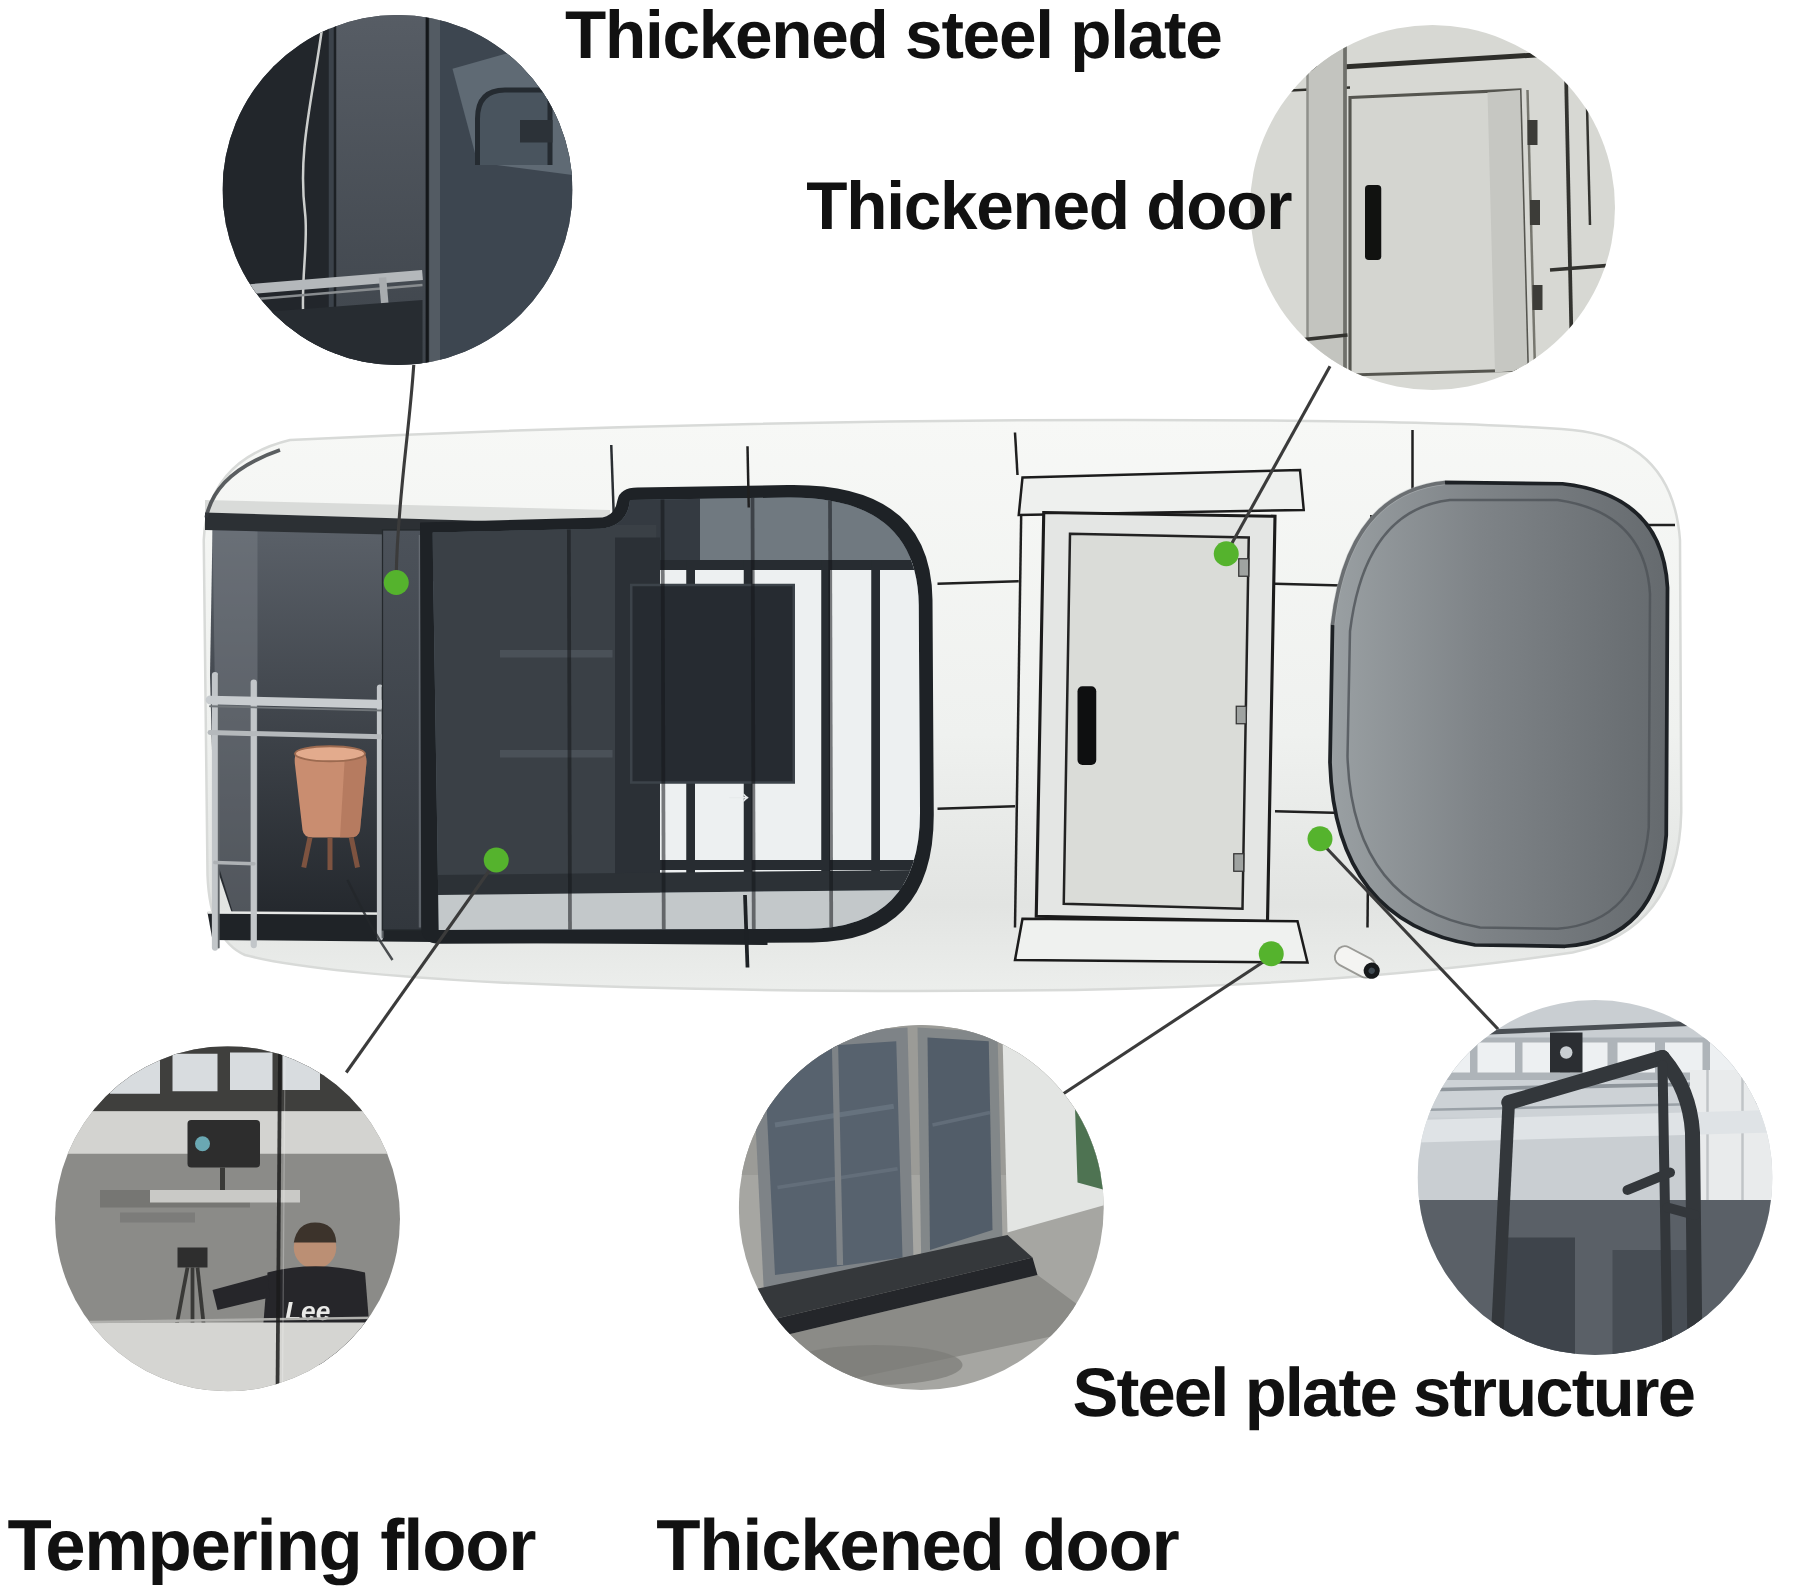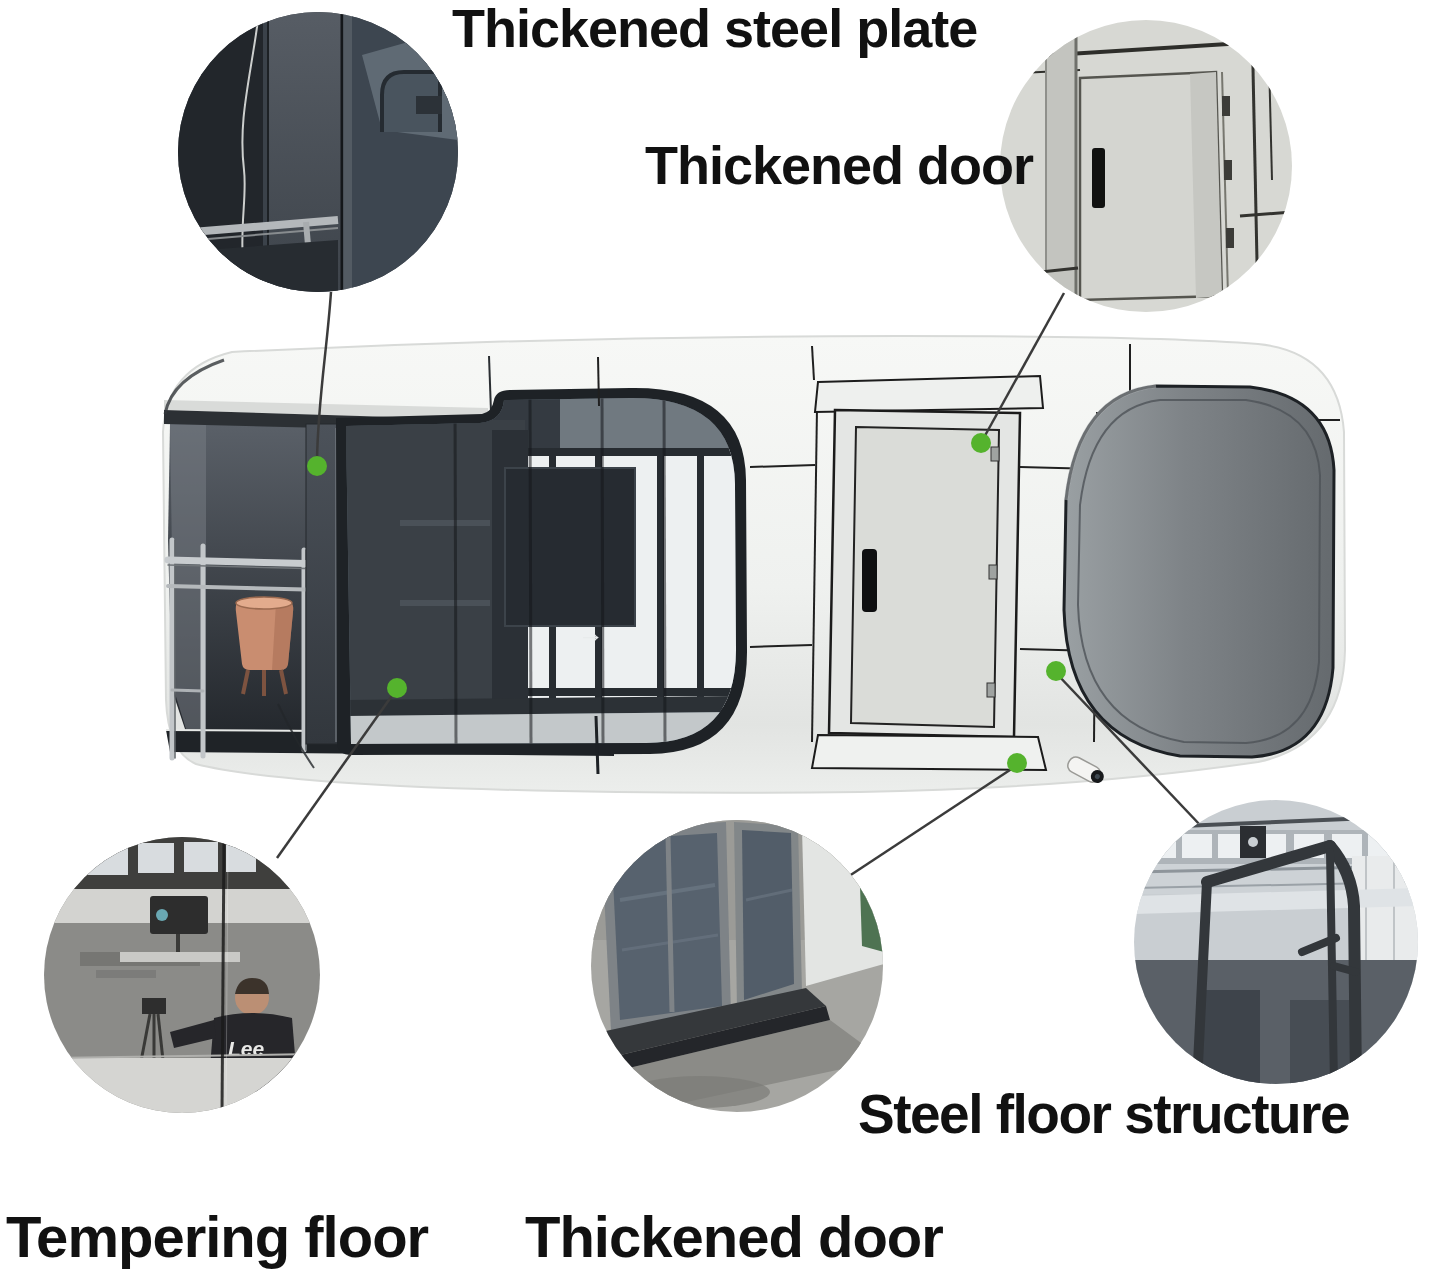--- a/index.html
+++ b/index.html
@@ -320,15 +320,15 @@
 </svg>
 
 <div class="label label-xl" style="left:452px; top:0px;">Thickened steel plate</div>
 
 <div class="label label-xl" style="left:645px; top:137px;">Thickened door</div>
 
 <div class="label label-xxl" style="left:6px; top:1207px;">Tempering floor</div>
 
 <div class="label label-xxl" style="left:525px; top:1207px;">Thickened door</div>
 
-<div class="label label-steelframe" style="left:858px; top:1086px;">Steel floor structure</div>
+<div class="label label-steelframe" style="left:858px; top:1086px;">Steel plate structure</div>
 
 </div>
 
 </body></html>

